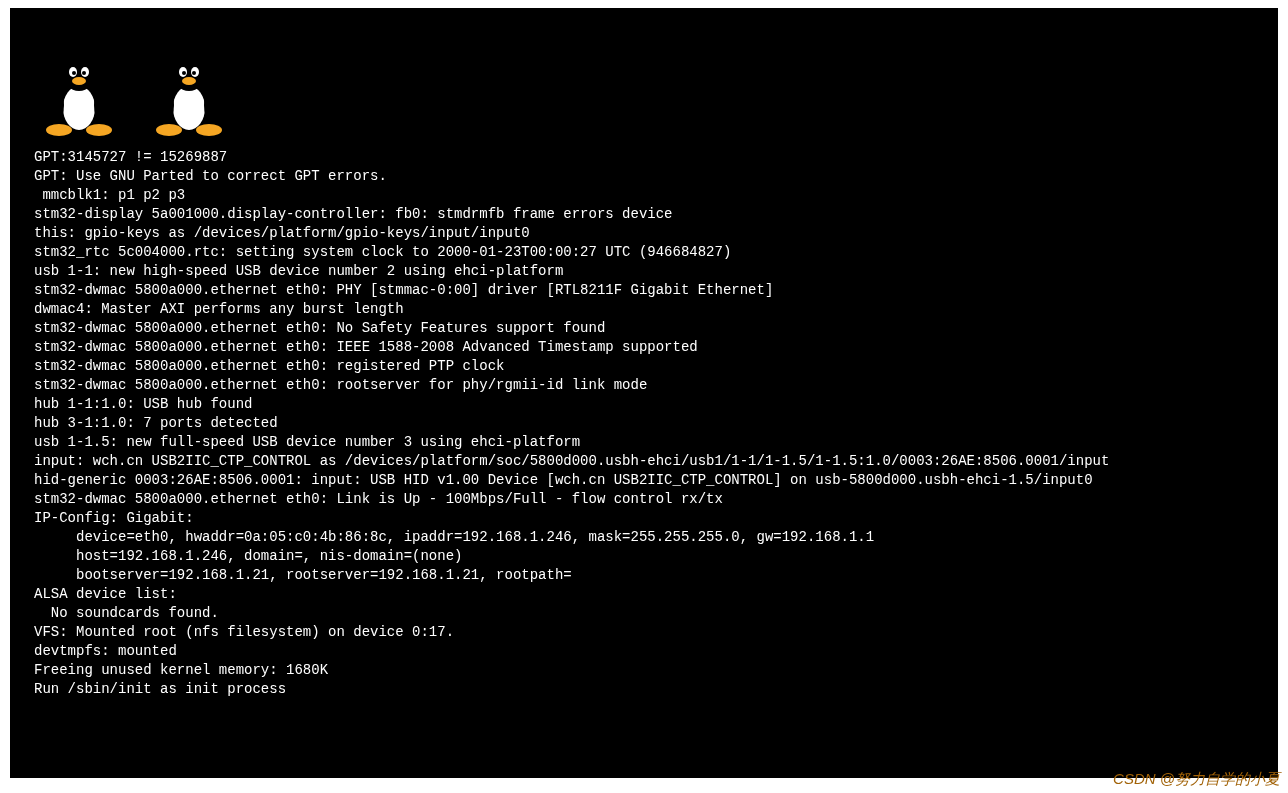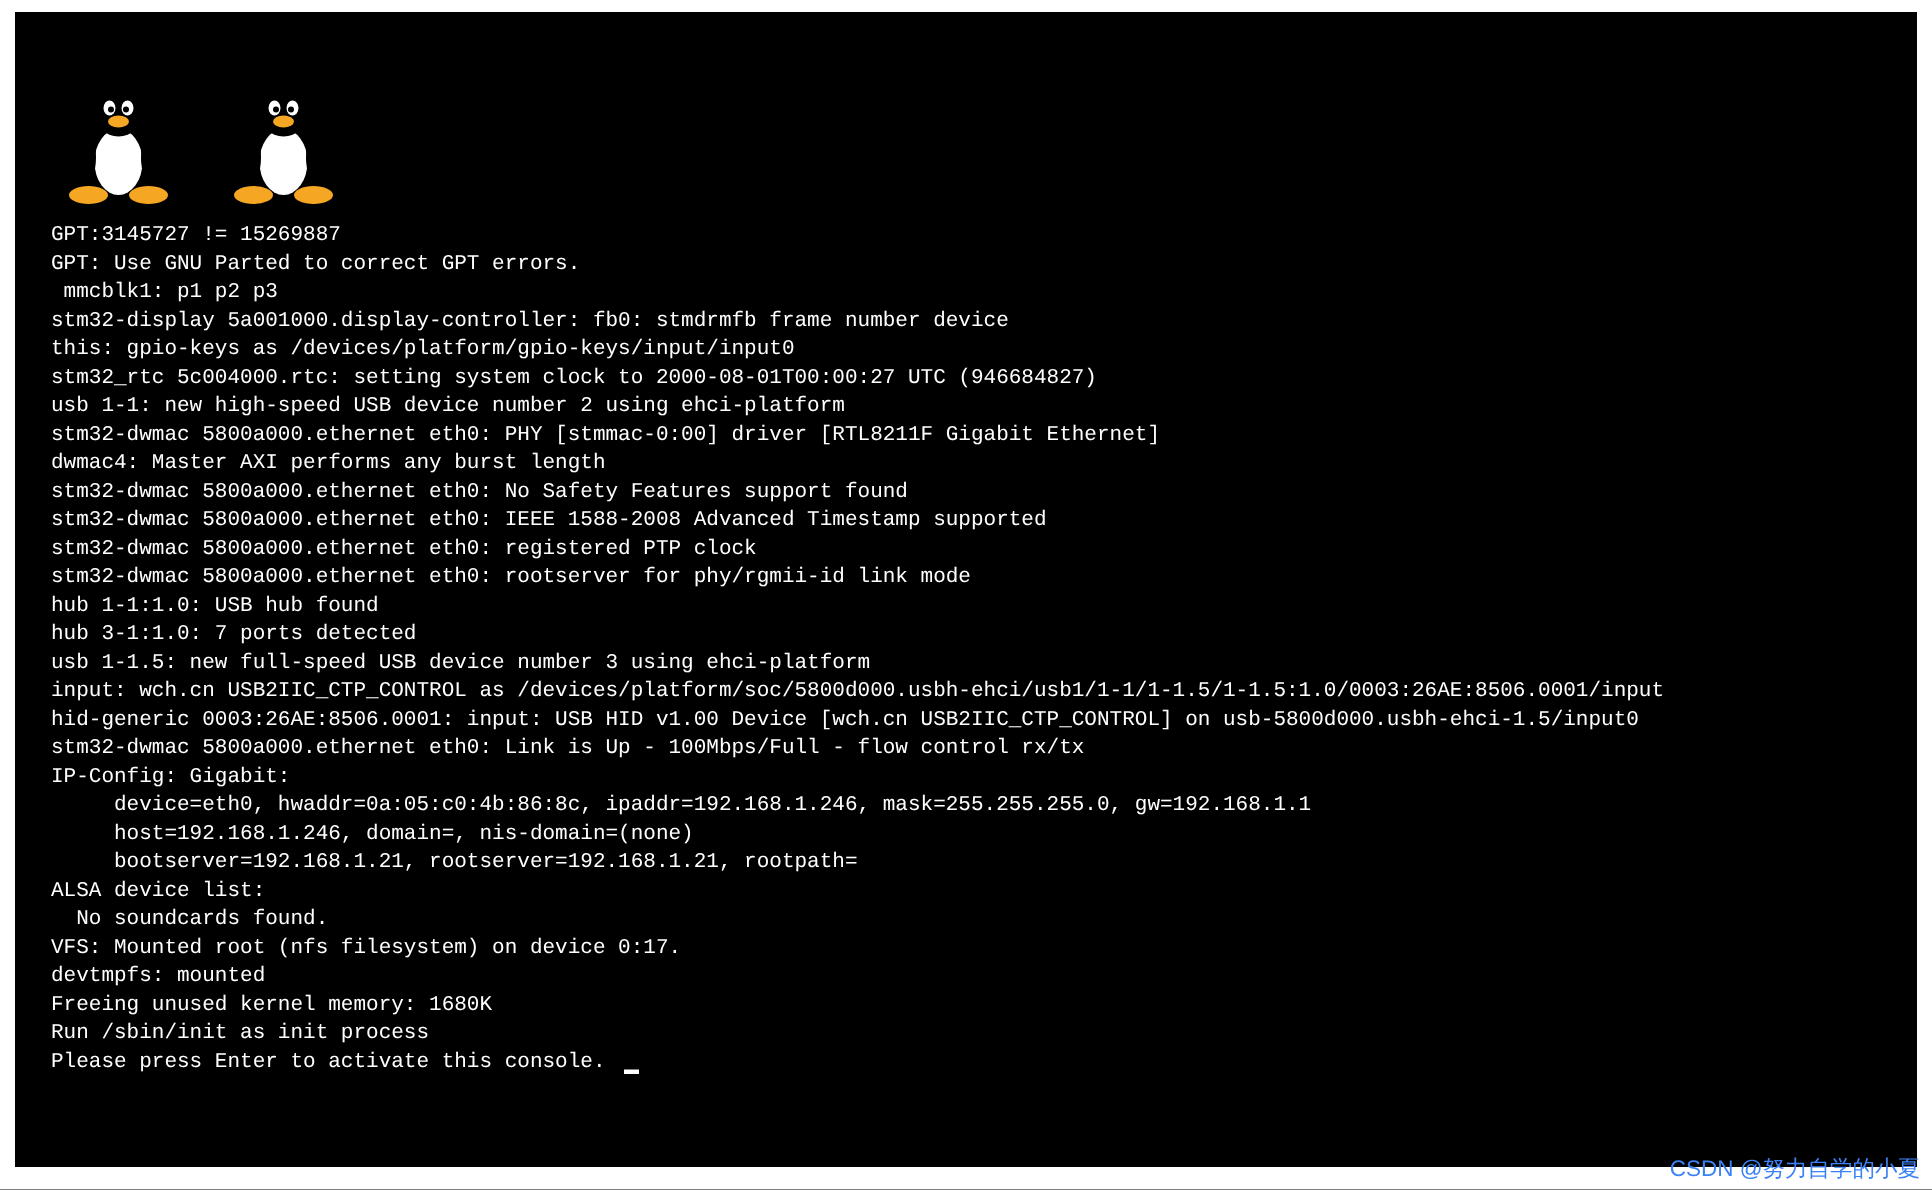--- a/index.html
+++ b/index.html
@@ -54,23 +54,24 @@
       height: 3px;
       background: #ffffff;
       vertical-align: bottom;
       margin-bottom: 2px;
       margin-left: 4px;
     }
     .watermark {
       position: absolute;
       bottom: 4px;
       right: 8px;
-      color: #3b82f6;
+      color: #a16207;
       font-family: Arial, sans-serif;
       font-size: 15px;
+      font-style: italic;
     }
   </style>
 </head>
 <body>
 
 <div class="terminal">
   <div class="penguins">
     <div class="penguin">
       <svg viewBox="0 0 70 90">
         <ellipse cx="35" cy="55" rx="24" ry="30" fill="#000000"></ellipse>
@@ -101,23 +102,23 @@
         <ellipse cx="55" cy="80" rx="13" ry="6" fill="#f5a623"></ellipse>
         <ellipse cx="14" cy="55" rx="6" ry="16" fill="#000000"></ellipse>
         <ellipse cx="56" cy="55" rx="6" ry="16" fill="#000000"></ellipse>
       </svg>
     </div>
   </div>
   <div id="terminal-output">
       <div class="terminal-line">GPT:3145727 != 15269887</div>
       <div class="terminal-line">GPT: Use GNU Parted to correct GPT errors.</div>
       <div class="terminal-line"> mmcblk1: p1 p2 p3</div>
-      <div class="terminal-line">stm32-display 5a001000.display-controller: fb0: stmdrmfb frame number device</div>
+      <div class="terminal-line">stm32-display 5a001000.display-controller: fb0: stmdrmfb frame errors device</div>
       <div class="terminal-line">this: gpio-keys as /devices/platform/gpio-keys/input/input0</div>
-      <div class="terminal-line">stm32_rtc 5c004000.rtc: setting system clock to 2000-08-01T00:00:27 UTC (946684827)</div>
+      <div class="terminal-line">stm32_rtc 5c004000.rtc: setting system clock to 2000-01-23T00:00:27 UTC (946684827)</div>
       <div class="terminal-line">usb 1-1: new high-speed USB device number 2 using ehci-platform</div>
       <div class="terminal-line">stm32-dwmac 5800a000.ethernet eth0: PHY [stmmac-0:00] driver [RTL8211F Gigabit Ethernet]</div>
       <div class="terminal-line">dwmac4: Master AXI performs any burst length</div>
       <div class="terminal-line">stm32-dwmac 5800a000.ethernet eth0: No Safety Features support found</div>
       <div class="terminal-line">stm32-dwmac 5800a000.ethernet eth0: IEEE 1588-2008 Advanced Timestamp supported</div>
       <div class="terminal-line">stm32-dwmac 5800a000.ethernet eth0: registered PTP clock</div>
       <div class="terminal-line">stm32-dwmac 5800a000.ethernet eth0: rootserver for phy/rgmii-id link mode</div>
       <div class="terminal-line">hub 1-1:1.0: USB hub found</div>
       <div class="terminal-line">hub 3-1:1.0: 7 ports detected</div>
       <div class="terminal-line">usb 1-1.5: new full-speed USB device number 3 using ehci-platform</div>
@@ -128,17 +129,16 @@
       <div class="terminal-line">     device=eth0, hwaddr=0a:05:c0:4b:86:8c, ipaddr=192.168.1.246, mask=255.255.255.0, gw=192.168.1.1</div>
       <div class="terminal-line">     host=192.168.1.246, domain=, nis-domain=(none)</div>
       <div class="terminal-line">     bootserver=192.168.1.21, rootserver=192.168.1.21, rootpath=</div>
       <div class="terminal-line">ALSA device list:</div>
       <div class="terminal-line">  No soundcards found.</div>
       <div class="terminal-line">VFS: Mounted root (nfs filesystem) on device 0:17.</div>
       <div class="terminal-line">devtmpfs: mounted</div>
       <div class="terminal-line">Freeing unused kernel memory: 1680K</div>
       <div class="terminal-line">Run /sbin/init as init process</div>
       <div class="terminal-line"></div>
-      <div class="terminal-line">Please press Enter to activate this console. <span class="cursor"></span></div>
     </div>
 </div>
 
 <div class="watermark">CSDN @努力自学的小夏</div>
 
 </body></html>

